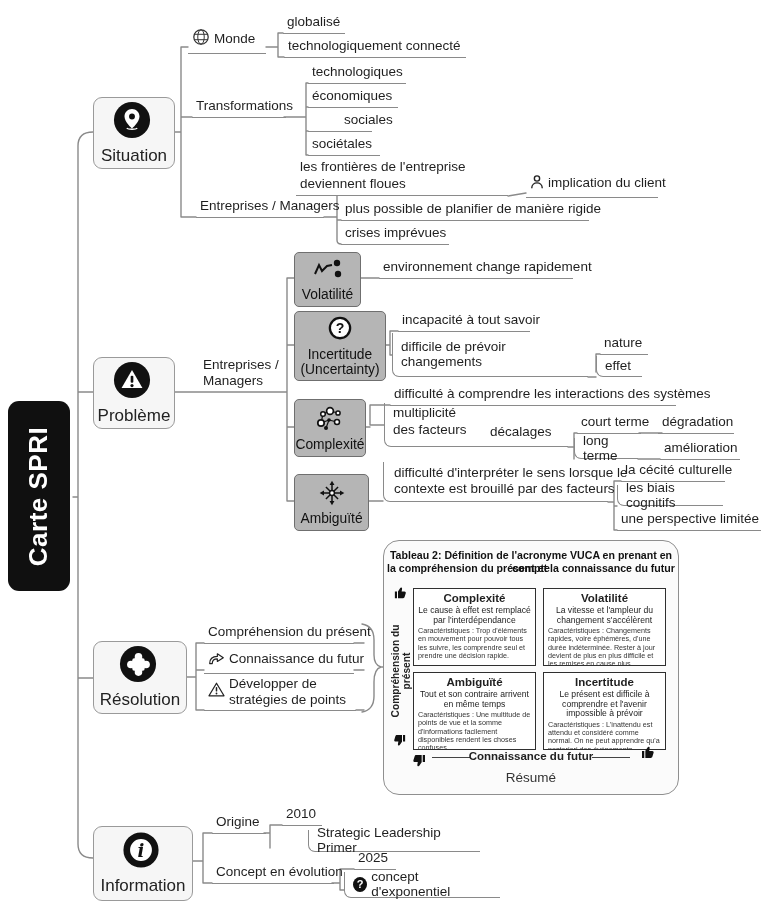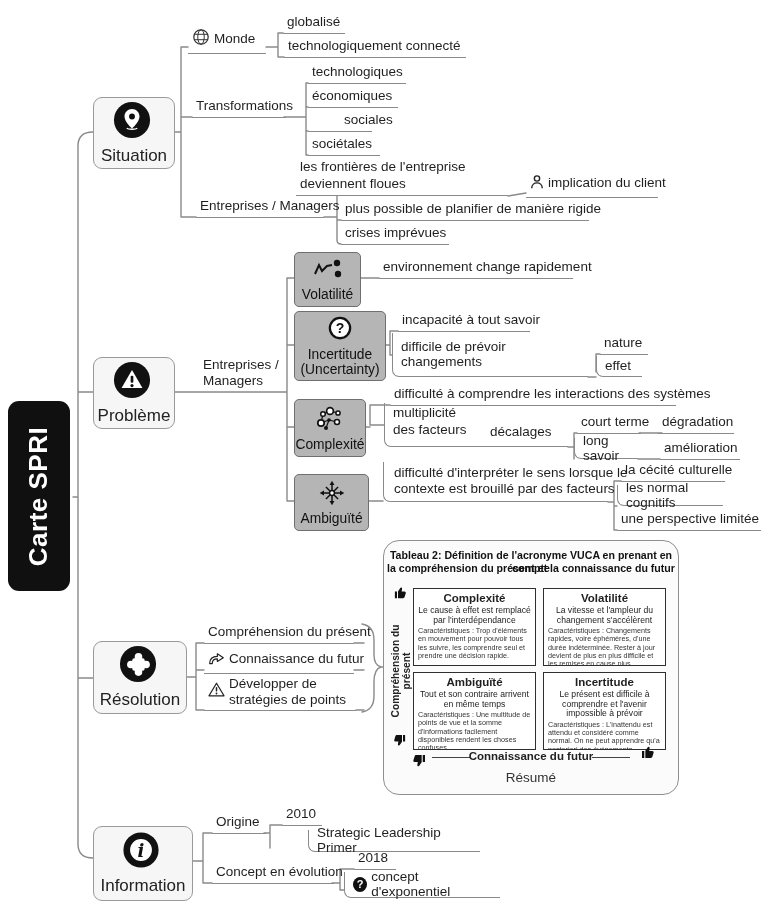--- a/index.html
+++ b/index.html
@@ -192,28 +192,28 @@
   <div class="t u" style="left:600px;top:335px;width:48px;">nature</div>
   <div class="bx" style="left:596px;top:356px;width:46px;height:21px;">effet</div>
 
   <div class="t u" style="left:390px;top:386px;width:286px;">difficulté à comprendre les interactions des systèmes</div>
   <div class="bx" style="left:384px;top:403px;width:184px;height:44px;align-items:flex-start;">
       <span style="line-height:17px;"><span>multiplicité</span><br><span>des facteurs</span></span>
     </div>
   <div class="t" style="left:490px;top:424px;">décalages</div>
   <div class="t u" style="left:577px;top:414px;width:64px;">court terme</div>
   <div class="t u" style="left:624px;top:414px;width:76px;margin-left:34px;">dégradation</div>
-  <div class="bx" style="left:574px;top:438px;width:64px;height:21px;">long savoir</div>
+  <div class="bx" style="left:574px;top:438px;width:64px;height:21px;">long terme</div>
   <div class="t u" style="left:660px;top:440px;width:80px;">amélioration</div>
 
   <div class="bx" style="left:383px;top:462px;width:225px;height:40px;padding-left:10px;">
       <span style="line-height:16px;white-space:nowrap;"><span>difficulté d'interpréter le sens lorsque le</span><br><span>contexte est brouillé par des facteurs</span></span>
     </div>
   <div class="t u" style="left:621px;top:462px;width:104px;">la cécité culturelle</div>
-  <div class="bx" style="left:617px;top:485px;width:106px;height:21px;">les normal cognitifs</div>
+  <div class="bx" style="left:617px;top:485px;width:106px;height:21px;">les biais cognitifs</div>
   <div class="t u" style="left:617px;top:511px;width:144px;">une perspective limitée</div>
 
   <div class="t u" style="left:204px;top:624px;width:150px;">Compréhension du présent</div>
   <div class="t u" style="left:204px;top:651px;width:150px;"><span class="icn"><svg width="17" height="15" viewBox="0 0 20 16">
           <path d="M2 14 C2 7 7 5.5 11 5.5 L11 2.5 L18 7 L11 11.5 L11 8.5 C8 8.5 5 9 5 14 Z" fill="#fff" stroke="#222" stroke-width="1.4" stroke-linejoin="round"></path>
         </svg></span><span>Connaissance du futur</span></div>
   <div class="t u" style="left:204px;top:676px;width:152px;white-space:normal;line-height:16px;padding-bottom:2px;"><span class="icn" style="float:left;margin-top:6px;"><svg width="17" height="15" viewBox="0 0 20 18">
           <path d="M10 1.5 L19 16.5 H1 Z" fill="none" stroke="#222" stroke-width="1.5" stroke-linejoin="round"></path>
           <rect x="9.1" y="6" width="1.8" height="5.5" rx="0.8" fill="#222"></rect>
           <circle cx="10" cy="13.8" r="1.1" fill="#222"></circle>
@@ -261,19 +261,19 @@
     <span class="thumb" style="left:256px;top:203px;"><svg width="16" height="16" viewBox="0 0 24 24">
           <path d="M3 10.5h3.4V21H3z M8 21h8.2c1.1 0 2-.7 2.3-1.7l1.9-6.3c.4-1.3-.6-2.6-2-2.6h-4.6l.7-3.9C14.8 5 14 4 12.9 4c-.5 0-1 .3-1.3.7L8 10.2z" fill="#111"></path>
         </svg></span>
     <div class="caption" style="top:229px;">Résumé</div>
   </div>
 
   <div class="t u" style="left:212px;top:814px;width:54px;">Origine</div>
   <div class="t u" style="left:282px;top:806px;width:40px;">2010</div>
   <div class="bx" style="left:272px;top:830px;width:172px;height:22px;margin-left:36px;">Strategic Leadership Primer</div>
   <div class="t u" style="left:212px;top:864px;width:122px;">Concept en évolution</div>
-  <div class="t u" style="left:354px;top:850px;width:42px;">2018</div>
+  <div class="t u" style="left:354px;top:850px;width:42px;">2025</div>
   <div class="bx" style="left:344px;top:872px;width:156px;height:26px;">
       <span class="qdot">?</span>
       <span>concept d'exponentiel</span>
     </div>
 
 </div>
 
 </body></html>

